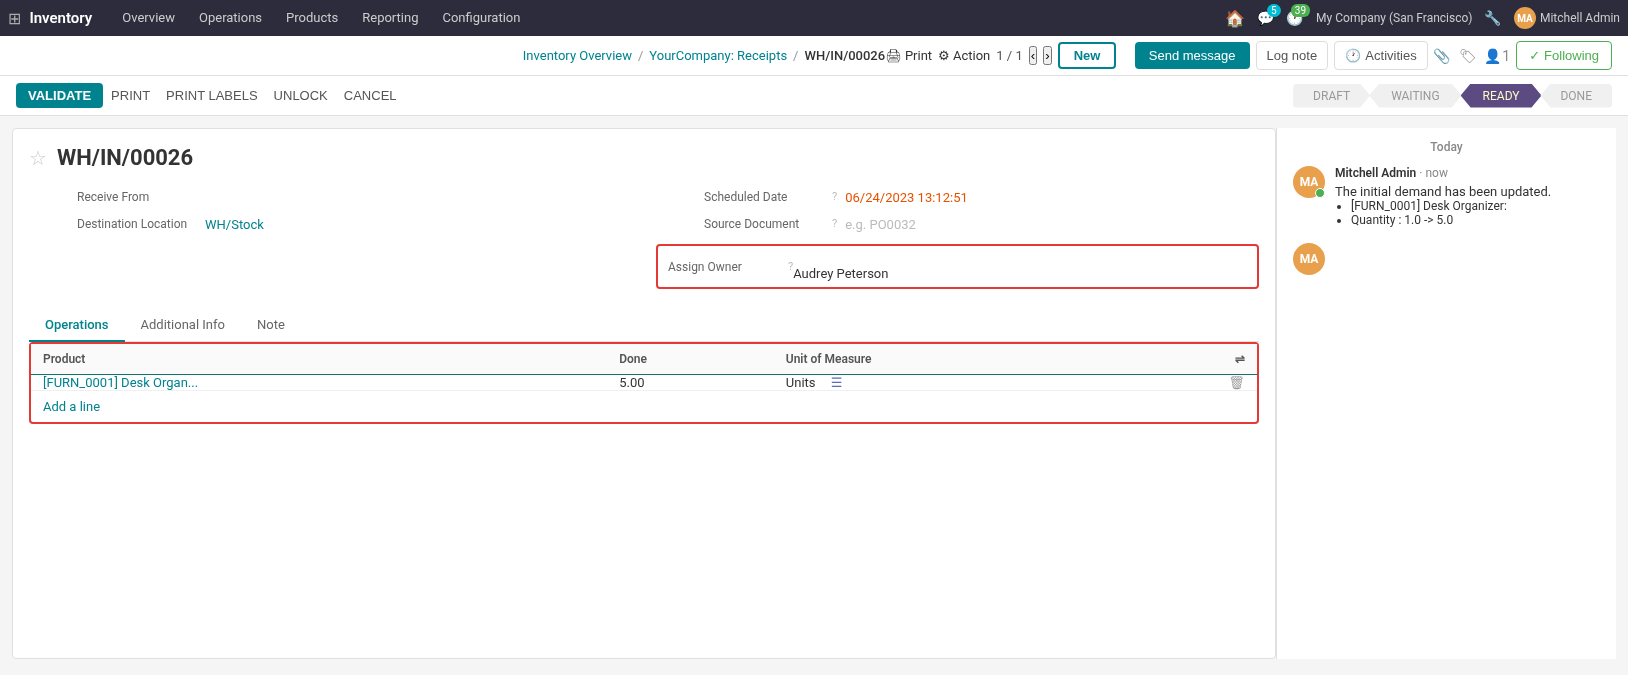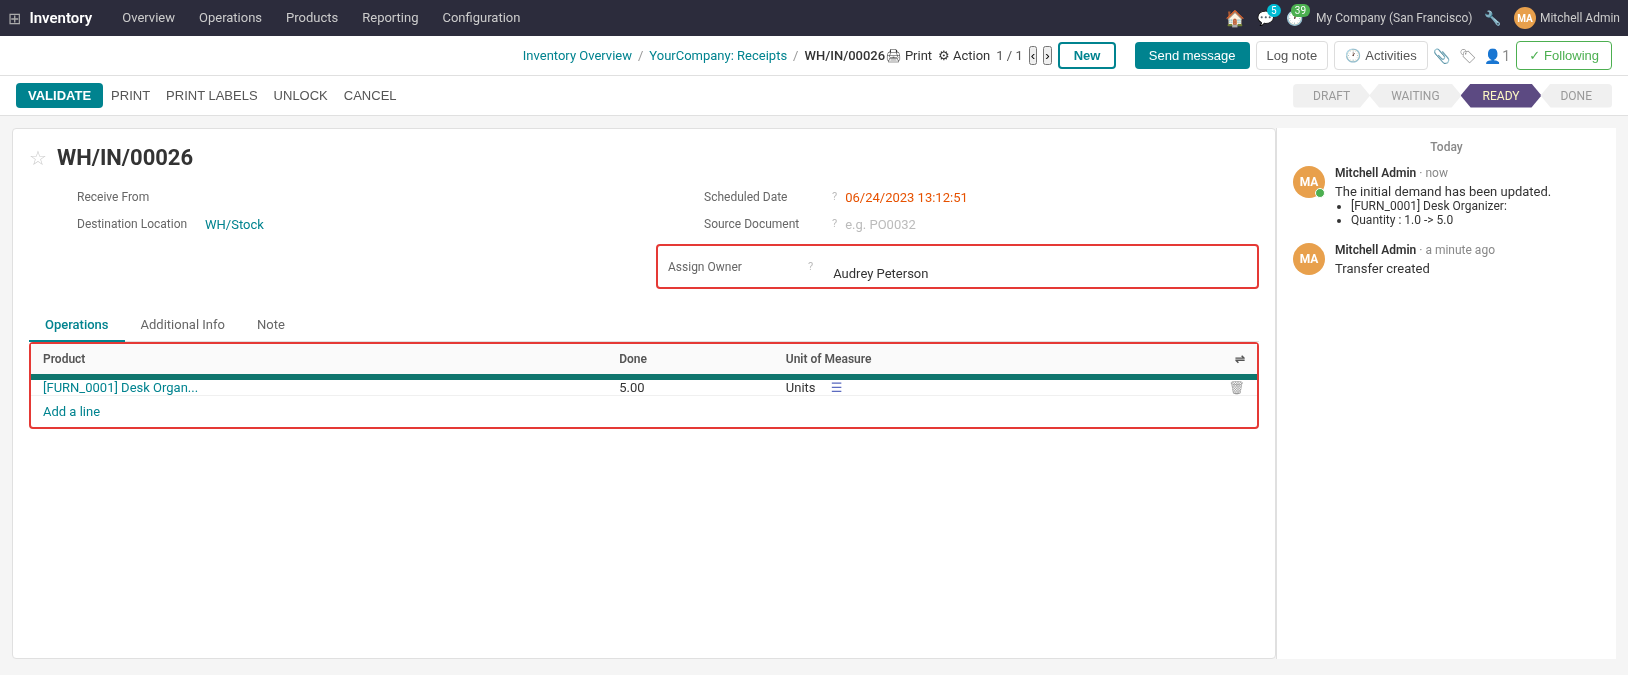--- a/index.html
+++ b/index.html
@@ -191,21 +191,21 @@
     .field-value.placeholder { color: #bbb; }
     .field-help { color: #bbb; font-size: 11px; cursor: help; }
 
     
     .assign-owner-box {
       border: 2px solid #e53935;
       border-radius: 4px;
       padding: 6px 10px;
       display: flex;
       align-items: center;
-      gap: 20px;
+      gap: 0;
     }
     .assign-owner-box .field-label { color: #666; font-size: 12px; }
     .assign-owner-box .field-value { color: #333; font-size: 13px; margin-top: 14px; }
 
     
     .tabs { display: flex; border-bottom: 1px solid #e0e0e0; margin-bottom: 0; }
     .tab {
       padding: 8px 16px;
       cursor: pointer;
       font-size: 13px;
@@ -229,21 +229,21 @@
       width: 100%;
       border-collapse: collapse;
     }
     .operations-table th {
       background: #fafafa;
       padding: 8px 12px;
       text-align: left;
       font-size: 12px;
       font-weight: 600;
       color: #555;
-      border-bottom: 6px solid #0f766e;
+      border-bottom: 1px solid #0f766e;
     }
     .operations-table td {
       padding: 0 12px;
       font-size: 13px;
       border-bottom: 1px solid #f0f0f0;
     }
     .operations-table .th-actions { text-align: right; }
     .add-line { color: #00838f; font-size: 13px; cursor: pointer; padding: 8px 12px; display: inline-block; }
 
     
@@ -444,23 +444,16 @@
         <div class="chatter-text">The initial demand has been updated.</div>
         <ul class="chatter-list">
           <li>[FURN_0001] Desk Organizer:</li>
           <li>Quantity : 1.0 -&gt; 5.0</li>
         </ul>
       </div>
     </div>
 
     <div class="chatter-msg">
       <div class="chatter-avatar">MA</div>
-      <div class="chatter-content">
-        <div class="chatter-header">
-          <strong>Mitchell Admin</strong>
-          <span> · <span>a minute ago</span></span>
-        </div>
-        <div class="chatter-text">Transfer created</div>
-      </div>
     </div>
   </div>
 
 </div>
 
 </body></html>

